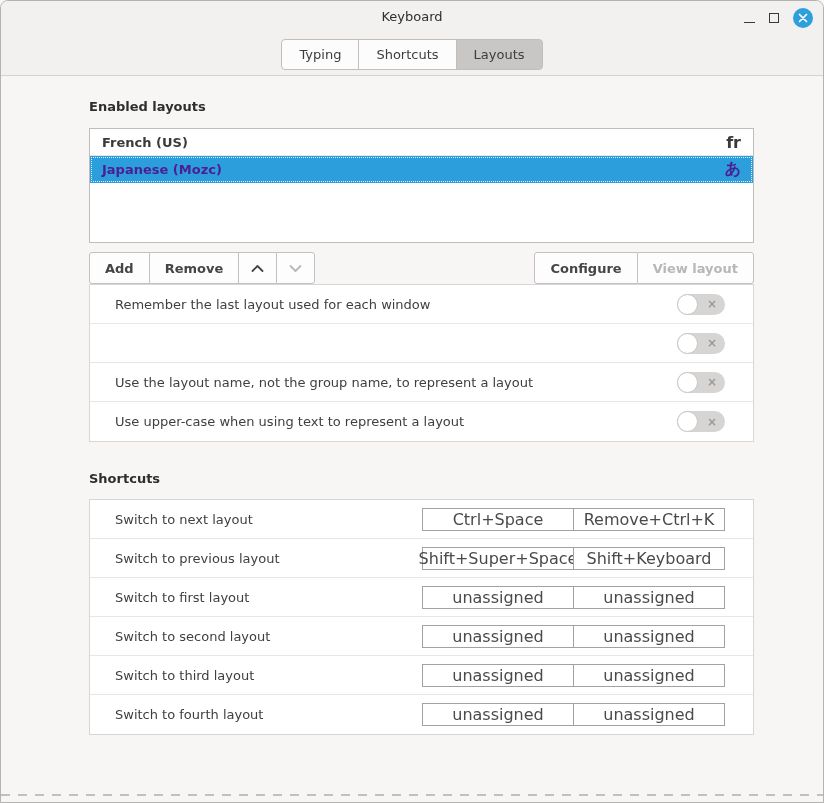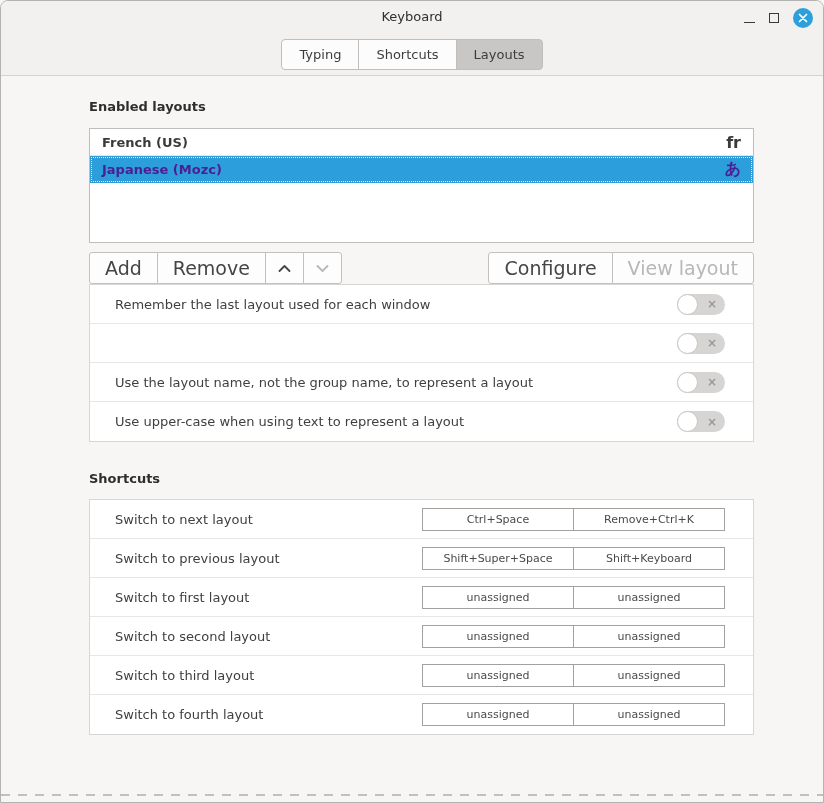--- a/index.html
+++ b/index.html
@@ -66,22 +66,22 @@
   .layout-row.selected {
     color: #4c1d95; border-bottom-color: transparent;
     outline: 1px dotted rgba(255,255,255,.85); outline-offset: -2px;
   }
   
   .actions { display: flex; justify-content: space-between; margin-top: 9px; }
   .btn-group { display: flex; }
   .btn {
     height: 32px; padding: 0 15px; background: #fdfdfd;
     border: 1px solid #c3c1bf; margin-left: -1px;
-    font-family: inherit; font-size: 19px; color: #454545;
-    cursor: pointer; display: flex; align-items: center; justify-content: center;
+    font-family: inherit; font-size: 13px; color: #454545;
+    cursor: pointer; display: flex; align-items: center; justify-content: center; font-weight: bold;
   }
   .btn:first-child { border-radius: 3px 0 0 3px; margin-left: 0; }
   .btn:last-child { border-radius: 0 3px 3px 0; }
   .btn.icon-btn { padding: 0 12px; }
   .btn.disabled { color: #b9b7b5; }
   .btn svg { display: block; }
   
   .opt-box, .sc-box { background: #fff; border: 1px solid #d8d6d4; }
   .opt-row, .sc-row {
     height: 39px; display: flex; align-items: center;
@@ -99,21 +99,21 @@
   }
   .toggle .x-glyph {
     position: absolute; right: 8px; top: 50%; transform: translateY(-54%);
     color: #9a9896; font-size: 12px; font-weight: bold; line-height: 1;
   }
   
   .kb-group { margin-left: auto; display: flex; }
   .kb-btn {
     width: 152px; height: 23px; background: #fff;
     border: 1px solid #a3a19f; margin-left: -1px;
-    font-family: inherit; font-size: 11px; color: #4a4a4a;
+    font-family: inherit; font-size: 16px; color: #4a4a4a;
     display: flex; align-items: center; justify-content: center; cursor: pointer;
   }
   .kb-btn:first-child { margin-left: 0; }
   
   .bottom-dash {
     position: absolute; left: 0; right: 0; bottom: 6px; height: 2px;
     background: repeating-linear-gradient(to right, #c2c0be 0 9px, transparent 9px 17px);
   }
 </style>
 </head>

